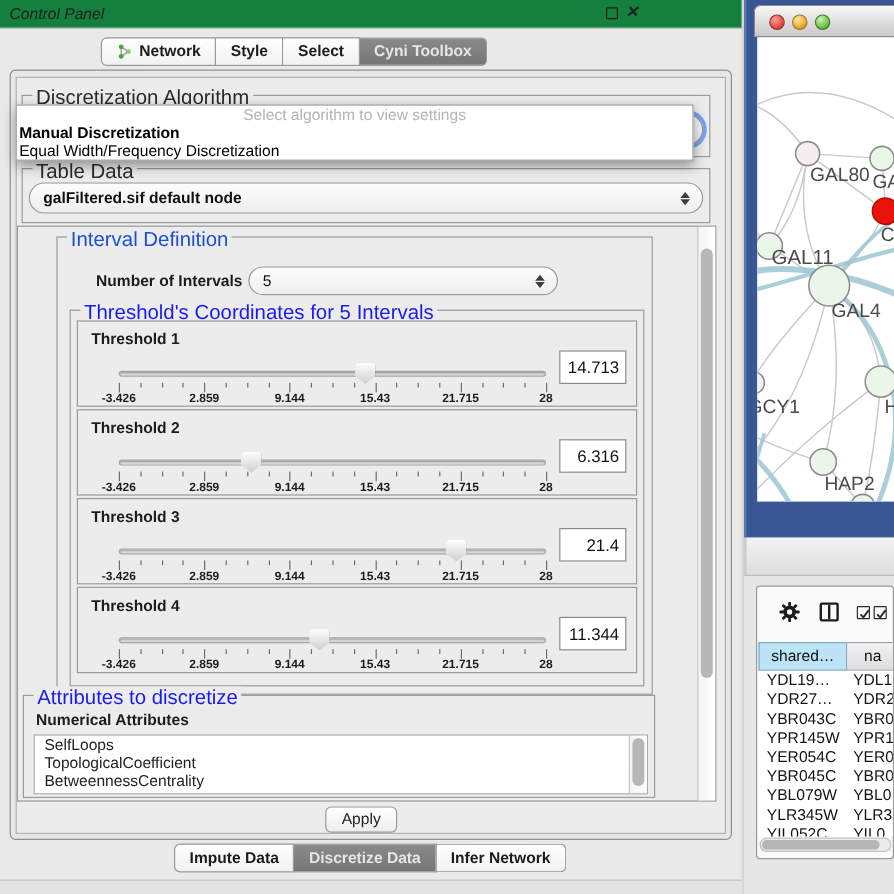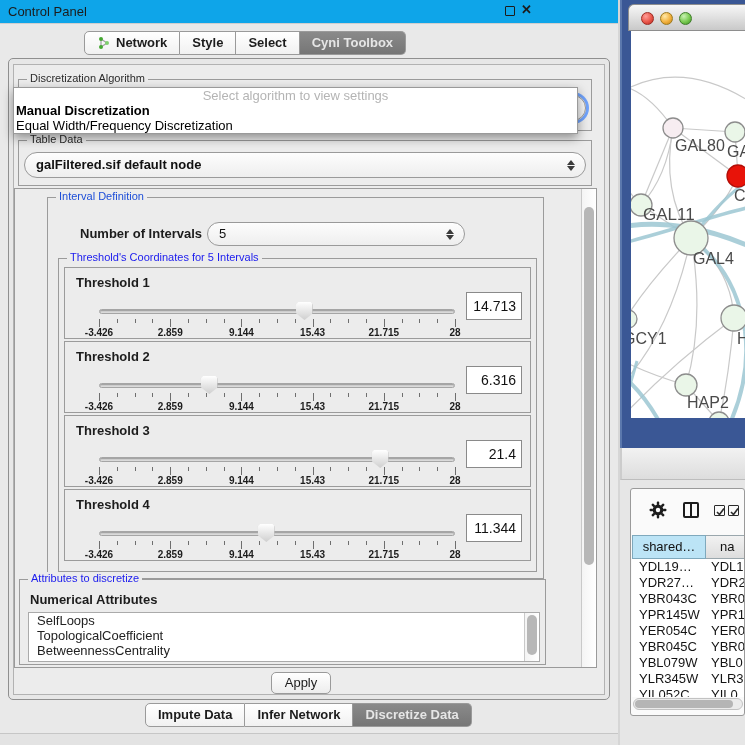--- a/index.html
+++ b/index.html
@@ -2,21 +2,21 @@
 <html><head>
 <meta charset="utf-8">
 <style>
   * { margin:0; padding:0; box-sizing:border-box; }
   html,body { width:745px; height:745px; }
   body { font-family:"Liberation Sans", sans-serif; background:#d6d6d6; position:relative; overflow:hidden; }
   #stage { position:absolute; left:0; top:0; width:745px; height:745px; }
 
   
   #control-panel { position:absolute; left:0; top:0; width:618px; height:745px; background:#e9e9e9; }
-  #cp-titlebar { position:absolute; left:0; top:0; width:618px; height:24px; background:#0ea5e9; border-bottom:1px solid #cfcfcf; }
+  #cp-titlebar { position:absolute; left:0; top:0; width:618px; height:24px; background:#15803d; border-bottom:1px solid #cfcfcf;font-style:italic; }
   #cp-title { position:absolute; left:8px; top:4px; font-size:13px; color:#1c1c1c; }
   .tb-ic { position:absolute; top:6px; cursor:default; }
   #float-ic { left:505px; width:10px; height:10px; border:1.5px solid #1c1c1c; border-radius:1px; }
   #close-ic { left:521px; font-size:13px; font-weight:bold; color:#1c1c1c; top:3px; line-height:14px; }
 
   
   .segbar { position:absolute; display:flex; height:24px; }
   .seg { background:linear-gradient(#ffffff,#f1f1f1); border:1px solid #9a9a9a; border-left:none;
          font-size:13px; font-weight:bold; color:#1c1c1c; padding:0 12px; line-height:22px;
          display:flex; align-items:center; gap:5px; white-space:nowrap; }
@@ -25,21 +25,21 @@
   .seg.sel { background:linear-gradient(#8a8a8a,#767676); color:#e6e6e6; }
   #top-tabs { left:84px; top:31px; }
   #bottom-tabs { left:145px; top:703px; }
   #bottom-strip { position:absolute; left:0; top:733px; width:618px; height:12px; background:#e3e3e3; border-top:1px solid #c6c6c6; }
 
   
   #outer-pane { position:absolute; left:8px; top:58px; width:602px; height:642px; background:#e7e7e7; border:1px solid #8f8f8f; border-radius:5px; }
   #inner-pane { position:absolute; left:13px; top:64px; width:592px; height:631px; background:#ececec; border:1px solid #b2b2b2; }
 
   .groupbox { position:absolute; border:1px solid #9b9b9b; }
-  .grouplabel { position:absolute; top:-8px; left:8px; background:#ececec; padding:0 3px; font-size:11px; }
+  .grouplabel { position:absolute; top:-8px; left:8px; background:#ececec; padding:0 3px; font-size:17px; }
   .gl-black { color:#2b2b2b; }
   .gl-blue  { color:#1a1aee; }
   .gl-green { color:#1d4ed8; }
 
   .combo { position:absolute; background:linear-gradient(#fdfdfd,#eeeeee); border:1px solid #9a9a9a; border-radius:13px;
            font-size:13px; color:#111; line-height:24px; padding-left:11px; }
   .combo .stepper { position:absolute; right:10px; top:0; height:100%; display:flex; flex-direction:column; justify-content:center; gap:1px; }
   .combo .stepper i { display:block; width:0; height:0; border-left:4px solid transparent; border-right:4px solid transparent; }
   .combo .stepper i.up { border-bottom:5px solid #3b3b3b; }
   .combo .stepper i.dn { border-top:5px solid #3b3b3b; }
@@ -370,25 +370,25 @@
         <div class="vthumb" style="top:18px;height:358px;"></div>
       </div>
     </div>
 
     <div id="apply-btn">Apply</div>
 
     <div id="bottom-tabs" class="segbar">
         <div class="seg">
           <span>Impute Data</span>
         </div>
+        <div class="seg sel">
+          <span>Discretize Data</span>
+        </div>
         <div class="seg">
           <span>Infer Network</span>
-        </div>
-        <div class="seg sel">
-          <span>Discretize Data</span>
         </div>
       </div>
     <div id="bottom-strip"></div>
   </div>
 
   <div id="desktop"></div>
   <div id="net-window">
     <div id="net-titlebar">
       <div id="tl-red" class="tlight"></div>
       <div id="tl-yellow" class="tlight"></div>

